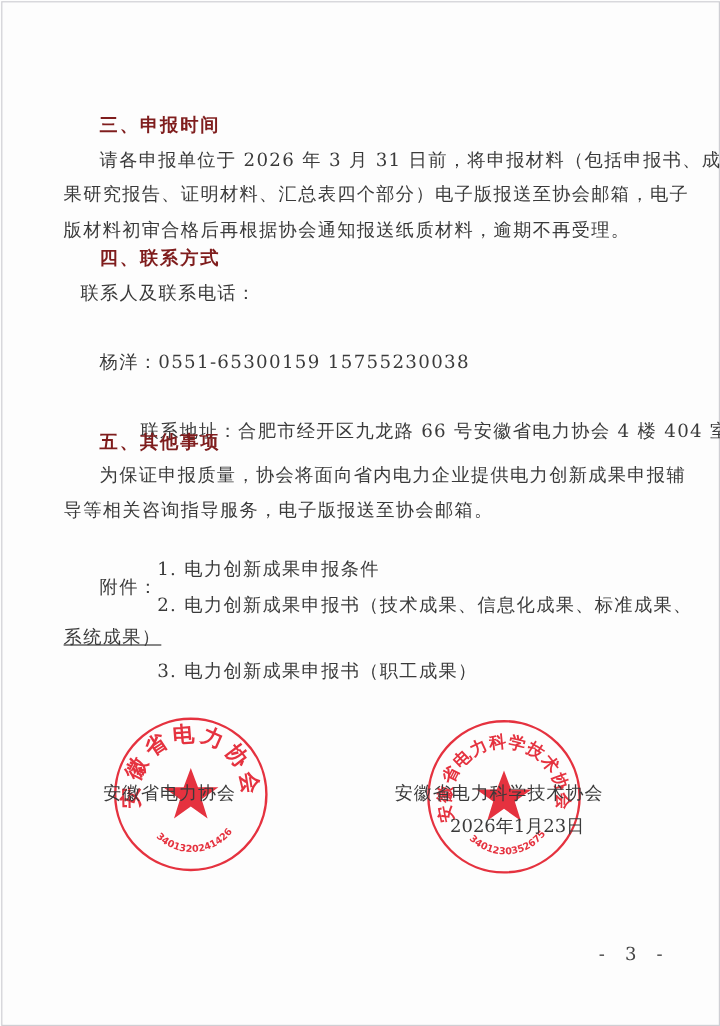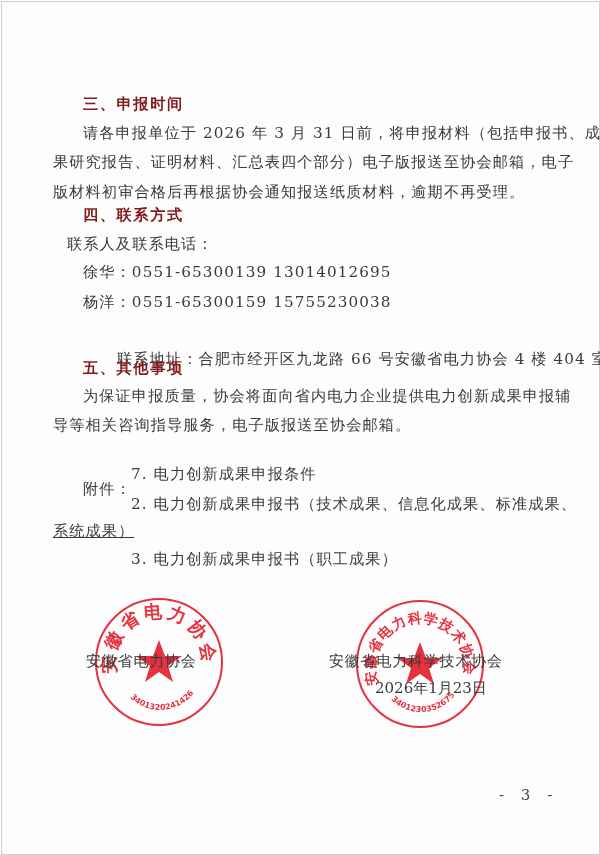--- a/index.html
+++ b/index.html
@@ -32,30 +32,29 @@
 
 <div class="page">
 
   <div class="line h" style="left:81px; top:92px;">三、申报时间</div>
   <div class="line" style="left:81px; top:121px;">请各申报单位于 2026 年 3 月 31 日前，将申报材料（包括申报书、成</div>
   <div class="line" style="left:51px; top:150px;">果研究报告、证明材料、汇总表四个部分）电子版报送至协会邮箱，电子</div>
   <div class="line" style="left:51px; top:180px;">版材料初审合格后再根据协会通知报送纸质材料，逾期不再受理。</div>
 
   <div class="line h" style="left:81px; top:203px;">四、联系方式</div>
   <div class="line" style="left:65px; top:232px;">联系人及联系电话：</div>
-  <div class="line" style="left:81px; top:260px;">徐华：0551-65300139   13014012695</div>
   <div class="line" style="left:81px; top:290px;">杨洋：0551-65300159   15755230038</div>
   <div class="line" style="left:81px; top:347px;margin-left:34px;">联系地址：合肥市经开区九龙路 66 号安徽省电力协会 4 楼 404 室</div>
 
   <div class="line h" style="left:81px; top:355px; top:356px;">五、其他事项</div>
   <div class="line" style="left:81px; top:384px;text-align:center;">为保证申报质量，协会将面向省内电力企业提供电力创新成果申报辅</div>
   <div class="line" style="left:51px; top:413px;">导等相关咨询指导服务，电子版报送至协会邮箱。</div>
 
   <div class="line" style="left:81px; top:477px;">附件：</div>
-  <div class="line" style="left:129px; top:462px;">7. 电力创新成果申报条件</div>
+  <div class="line" style="left:129px; top:462px;">1. 电力创新成果申报条件</div>
   <div class="line" style="left:129px; top:492px;">2. 电力创新成果申报书（技术成果、信息化成果、标准成果、</div>
   <div class="line" style="left:51px; top:519px;text-decoration:underline;">系统成果）</div>
   <div class="line" style="left:129px; top:547px;">3. 电力创新成果申报书（职工成果）</div>
 
   <div class="seal" style="left:93px; top:596px;">
     <svg width="124" height="124" viewBox="0 0 124 124">
       <defs>
         <path id="arcL" d="M 22 80 A 44 44 0 1 1 102 80"></path>
         <path id="arcLb" d="M 30 94 A 42 42 0 0 0 96 94"></path>
       </defs>

